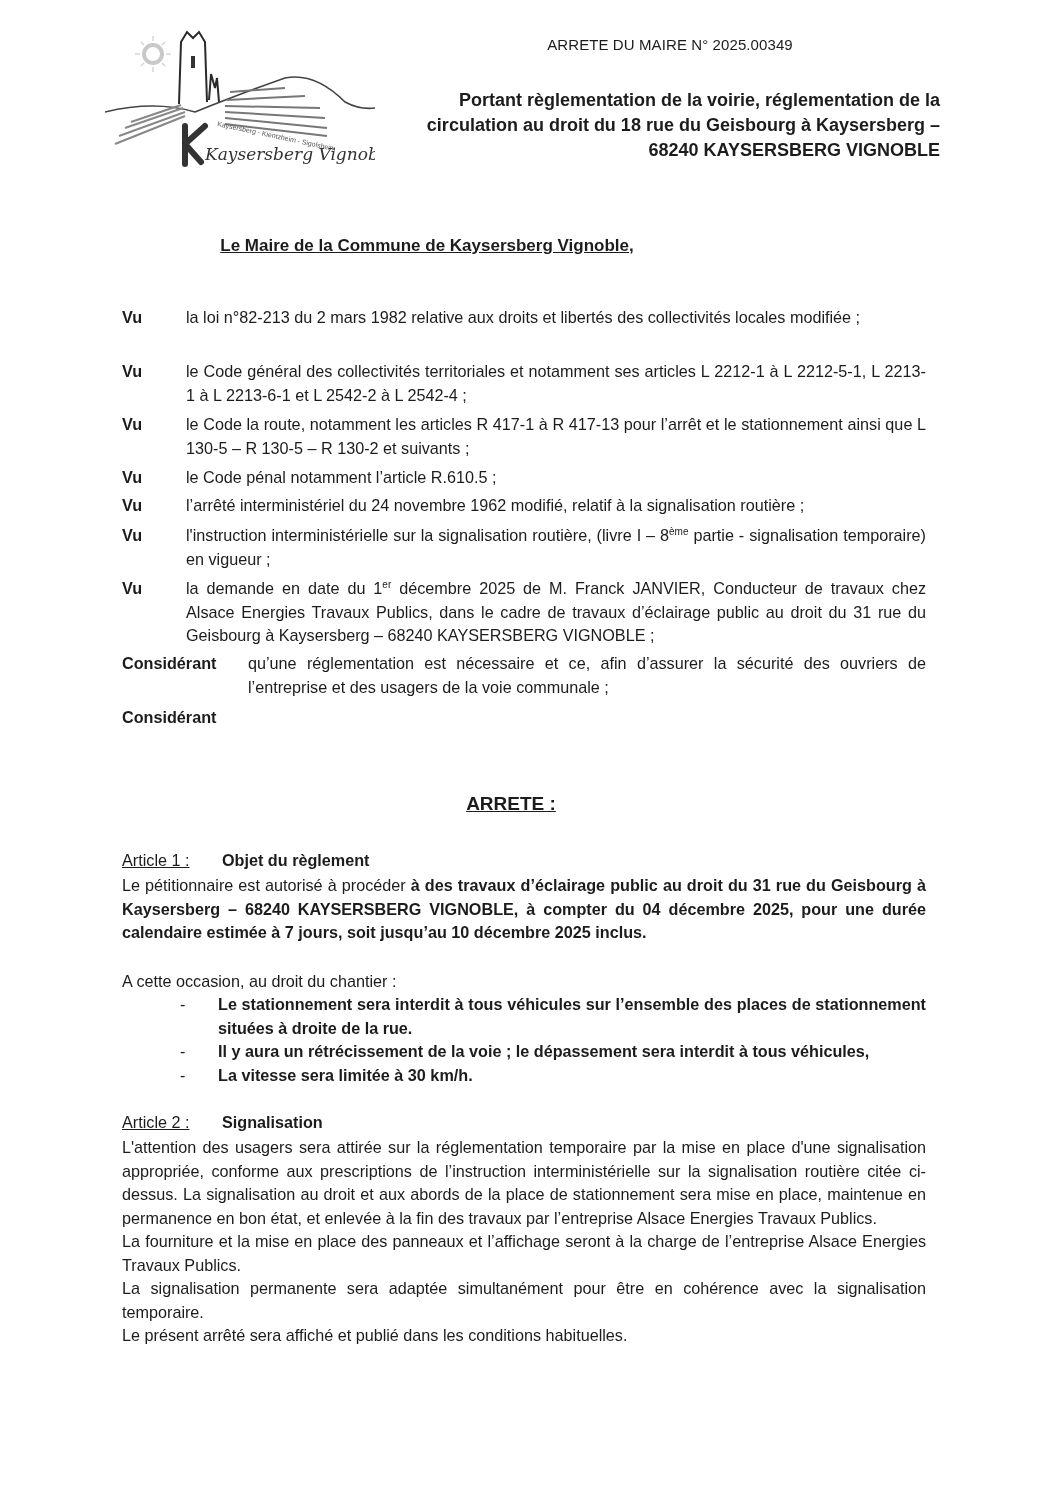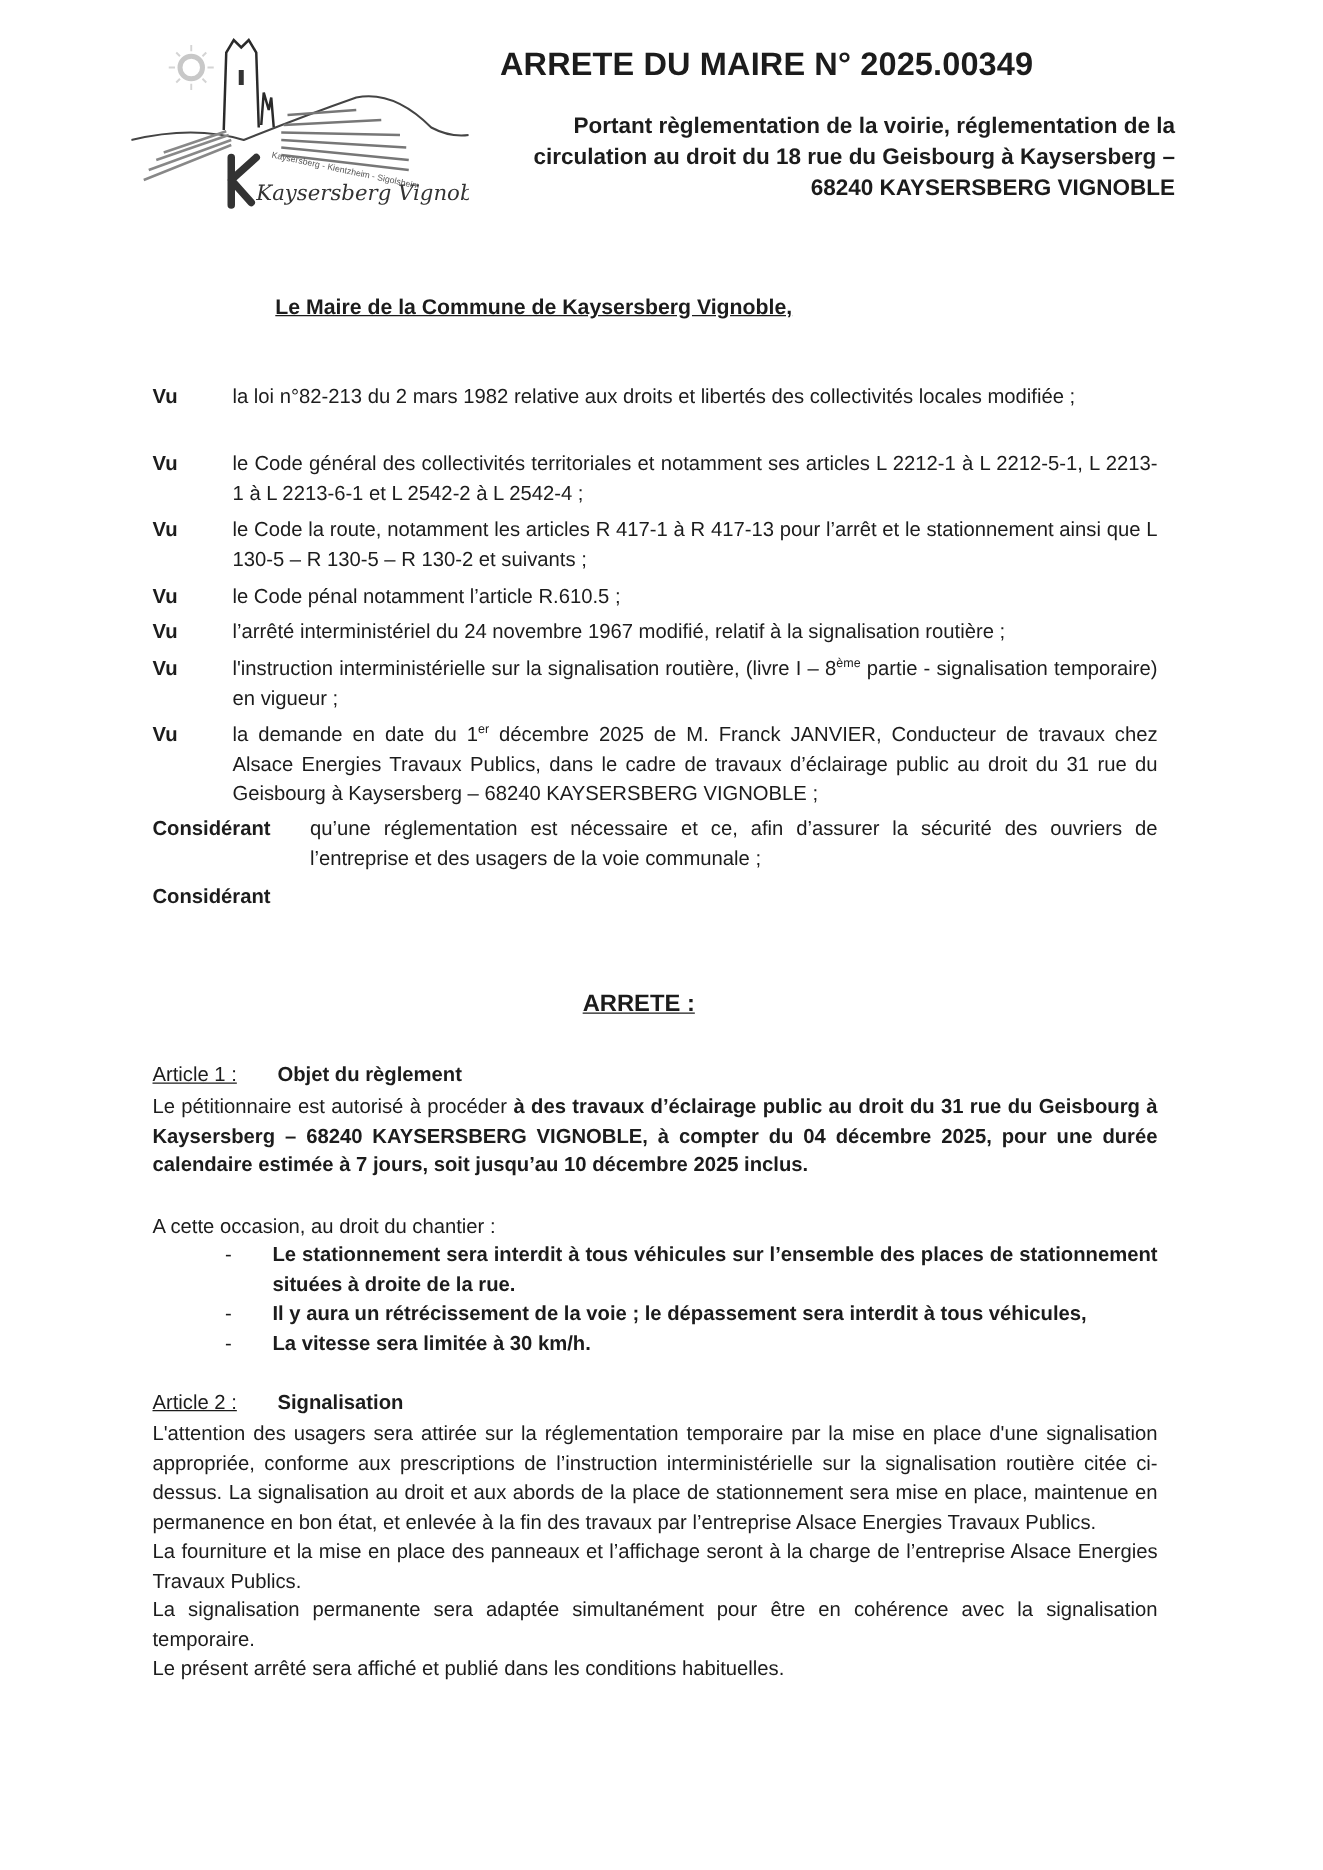--- a/index.html
+++ b/index.html
@@ -3,21 +3,21 @@
 <meta charset="utf-8">
 <style>
   html, body { margin: 0; padding: 0; background: #ffffff; }
   body {
     width: 1058px; height: 1496px; position: relative; overflow: hidden;
     font-family: "Liberation Sans", sans-serif; color: #1c1c1c;
   }
   .logo { position: absolute; left: 105px; top: 22px; width: 270px; height: 150px; }
   .hdr-title {
     position: absolute; left: 400px; width: 540px; top: 36px;
-    text-align: left; font-weight: bold; font-size: 26px; letter-spacing: 0.1px;
+    text-align: center; font-weight: normal; font-size: 15px; letter-spacing: 0.1px;
   }
   .hdr-sub {
     position: absolute; left: 380px; width: 560px; top: 88px;
     text-align: right; font-weight: bold; font-size: 18px; line-height: 25px;
   }
   .mayor {
     position: absolute; left: 0; width: 854px; top: 236px;
     text-align: center; font-weight: bold; font-size: 17px; text-decoration: underline;
   }
   .body-text { font-size: 16.2px; line-height: 23.5px; }
@@ -102,21 +102,21 @@
 <div class="vu-row body-text" style="top:389px">
   <span class="vu-label">Vu</span>
   <span class="vu-text">le Code la route, notamment les articles R 417-1 à R 417-13 pour l’arrêt et le stationnement ainsi que L 130-5 – R 130-5 – R 130-2 et suivants ;</span>
 </div>
 <div class="vu-row body-text" style="top:442px">
   <span class="vu-label">Vu</span>
   <span class="vu-text">le Code pénal notamment l’article R.610.5 ;</span>
 </div>
 <div class="vu-row body-text" style="top:470px">
   <span class="vu-label">Vu</span>
-  <span class="vu-text">l’arrêté interministériel du 24 novembre 1967 modifié, relatif à la signalisation routière ;</span>
+  <span class="vu-text">l’arrêté interministériel du 24 novembre 1962 modifié, relatif à la signalisation routière ;</span>
 </div>
 <div class="vu-row body-text" style="top:500px">
   <span class="vu-label">Vu</span>
   <span class="vu-text"><span>l'instruction interministérielle sur la signalisation routière, (livre I – 8</span><sup>ème</sup><span> partie - signalisation temporaire) en vigueur ;</span></span>
 </div>
 <div class="vu-row body-text" style="top:553px">
   <span class="vu-label">Vu</span>
   <span class="vu-text"><span>la demande en date du 1</span><sup>er</sup><span> décembre 2025 de M. Franck JANVIER, Conducteur de travaux chez Alsace Energies Travaux Publics, dans le cadre de travaux d’éclairage public au droit du 31 rue du Geisbourg à Kaysersberg – 68240 KAYSERSBERG VIGNOBLE ;</span></span>
 </div>
 

